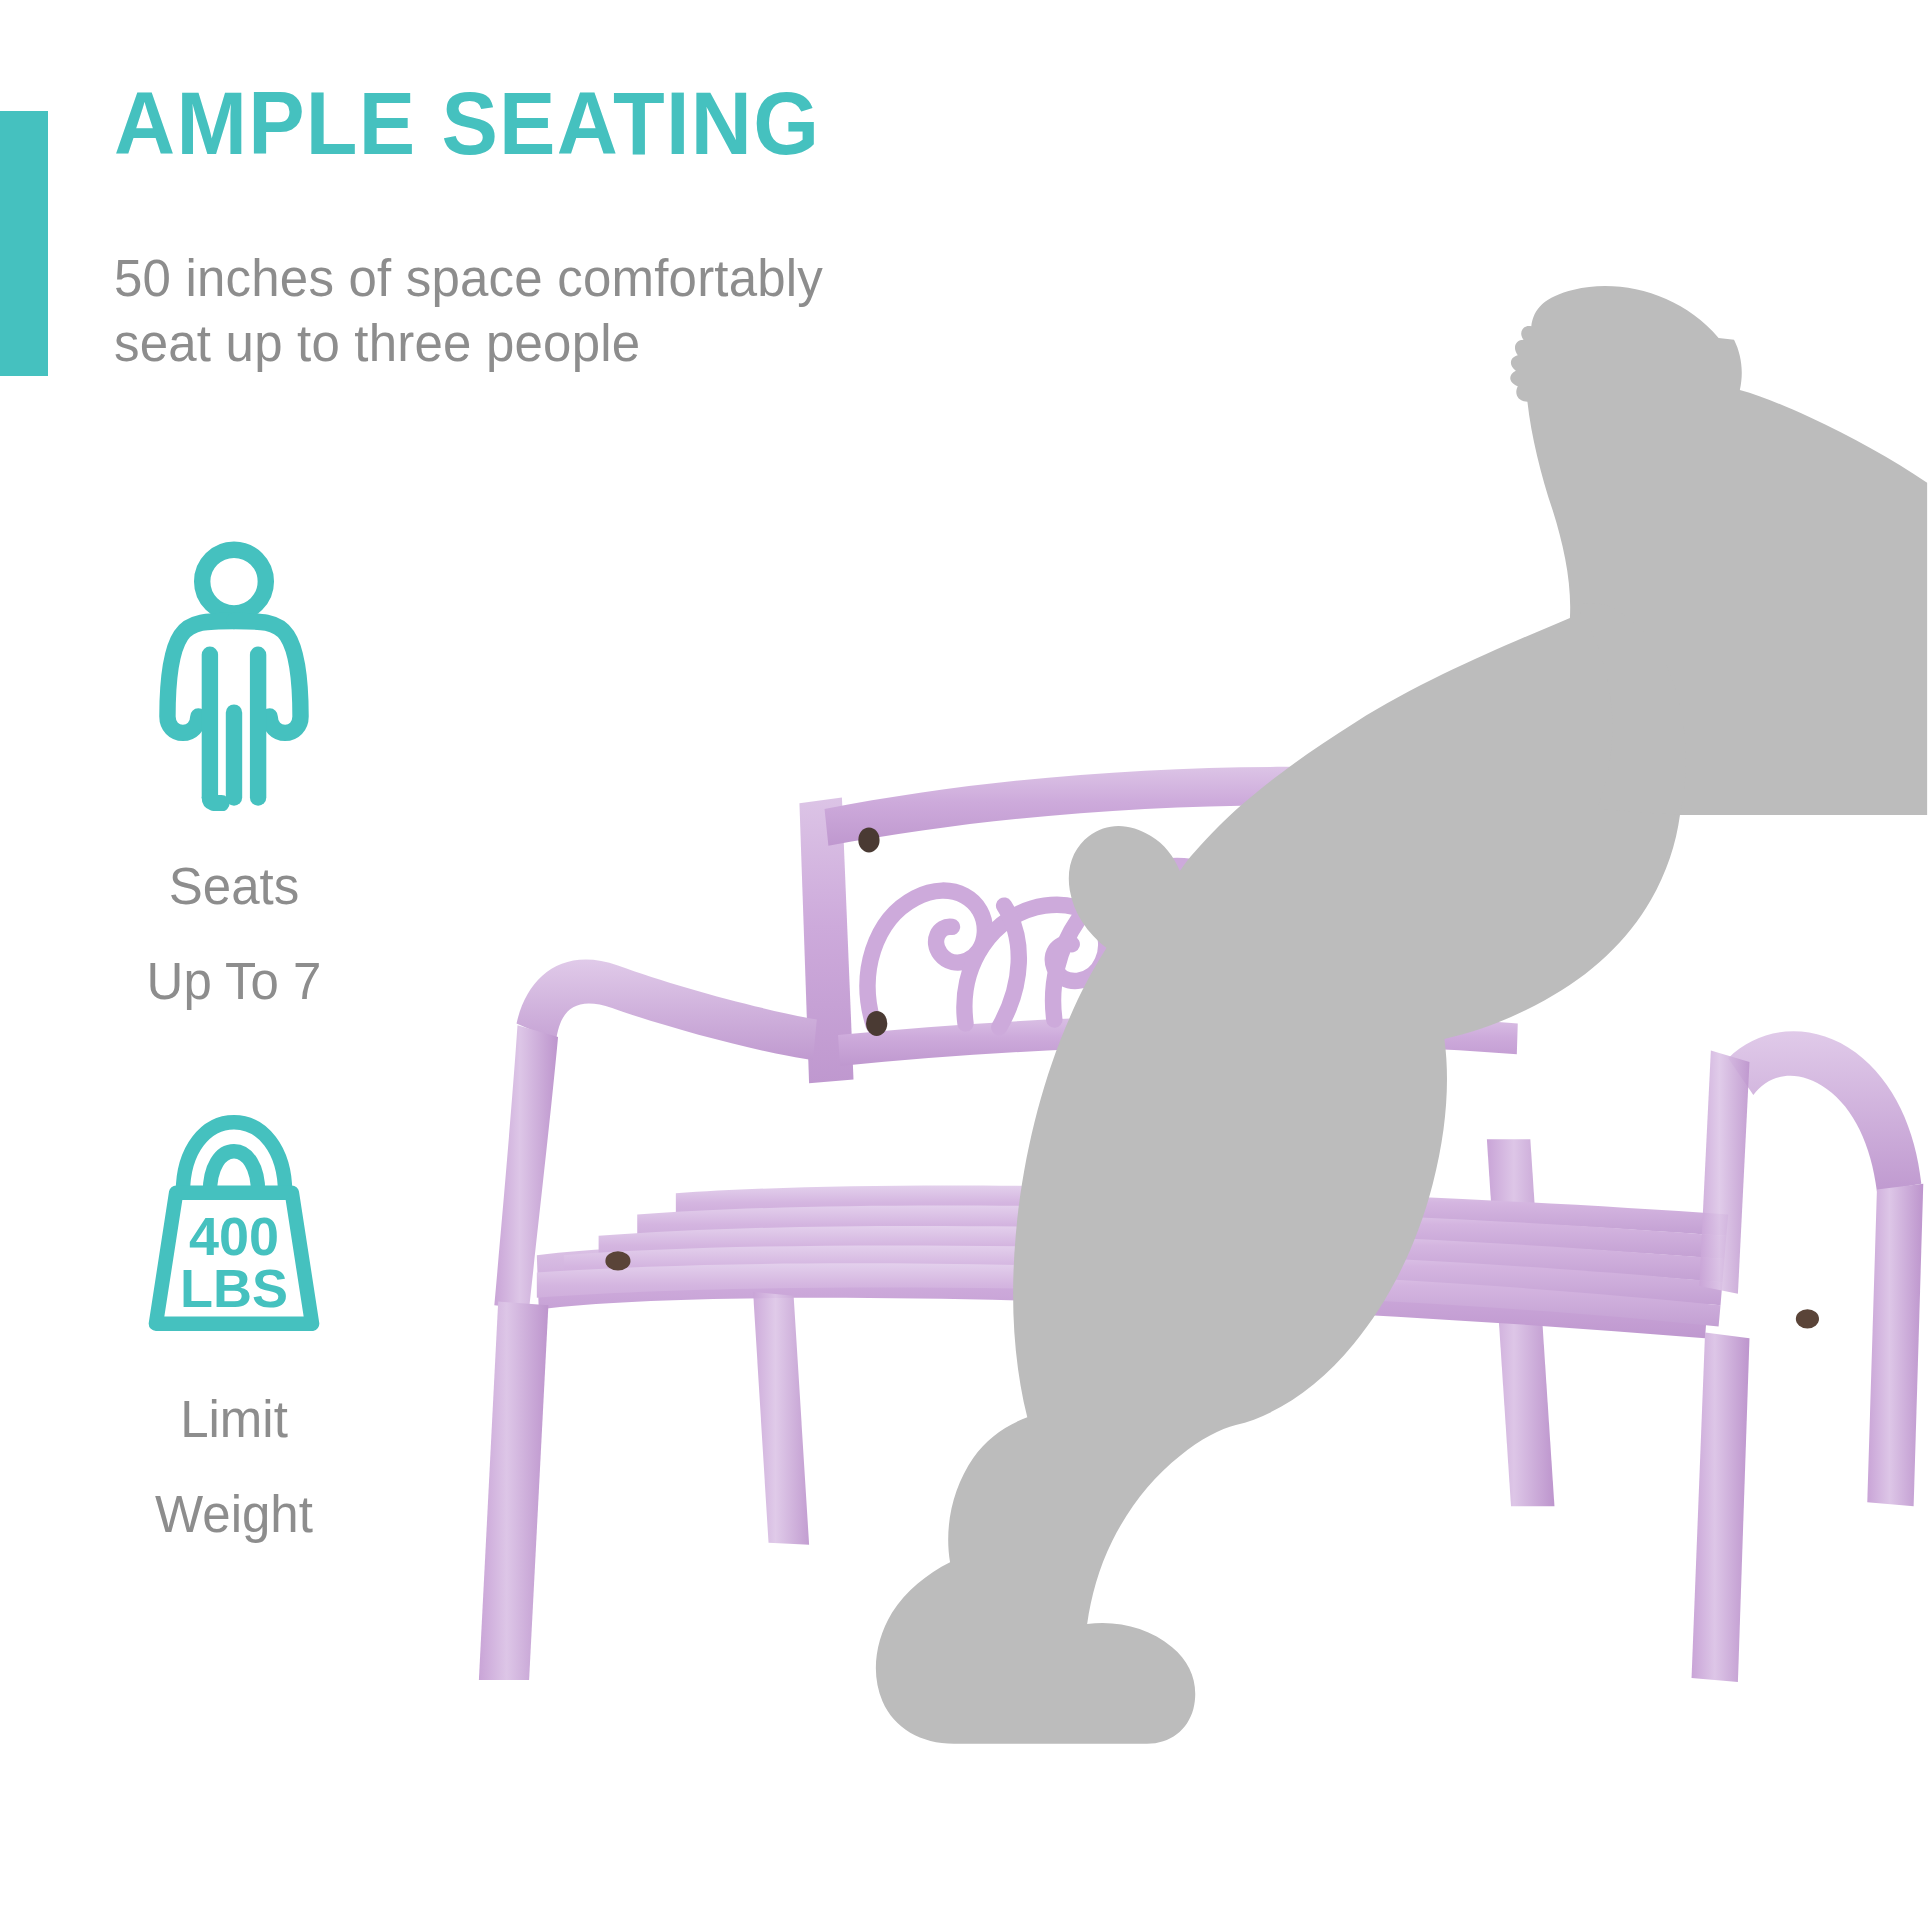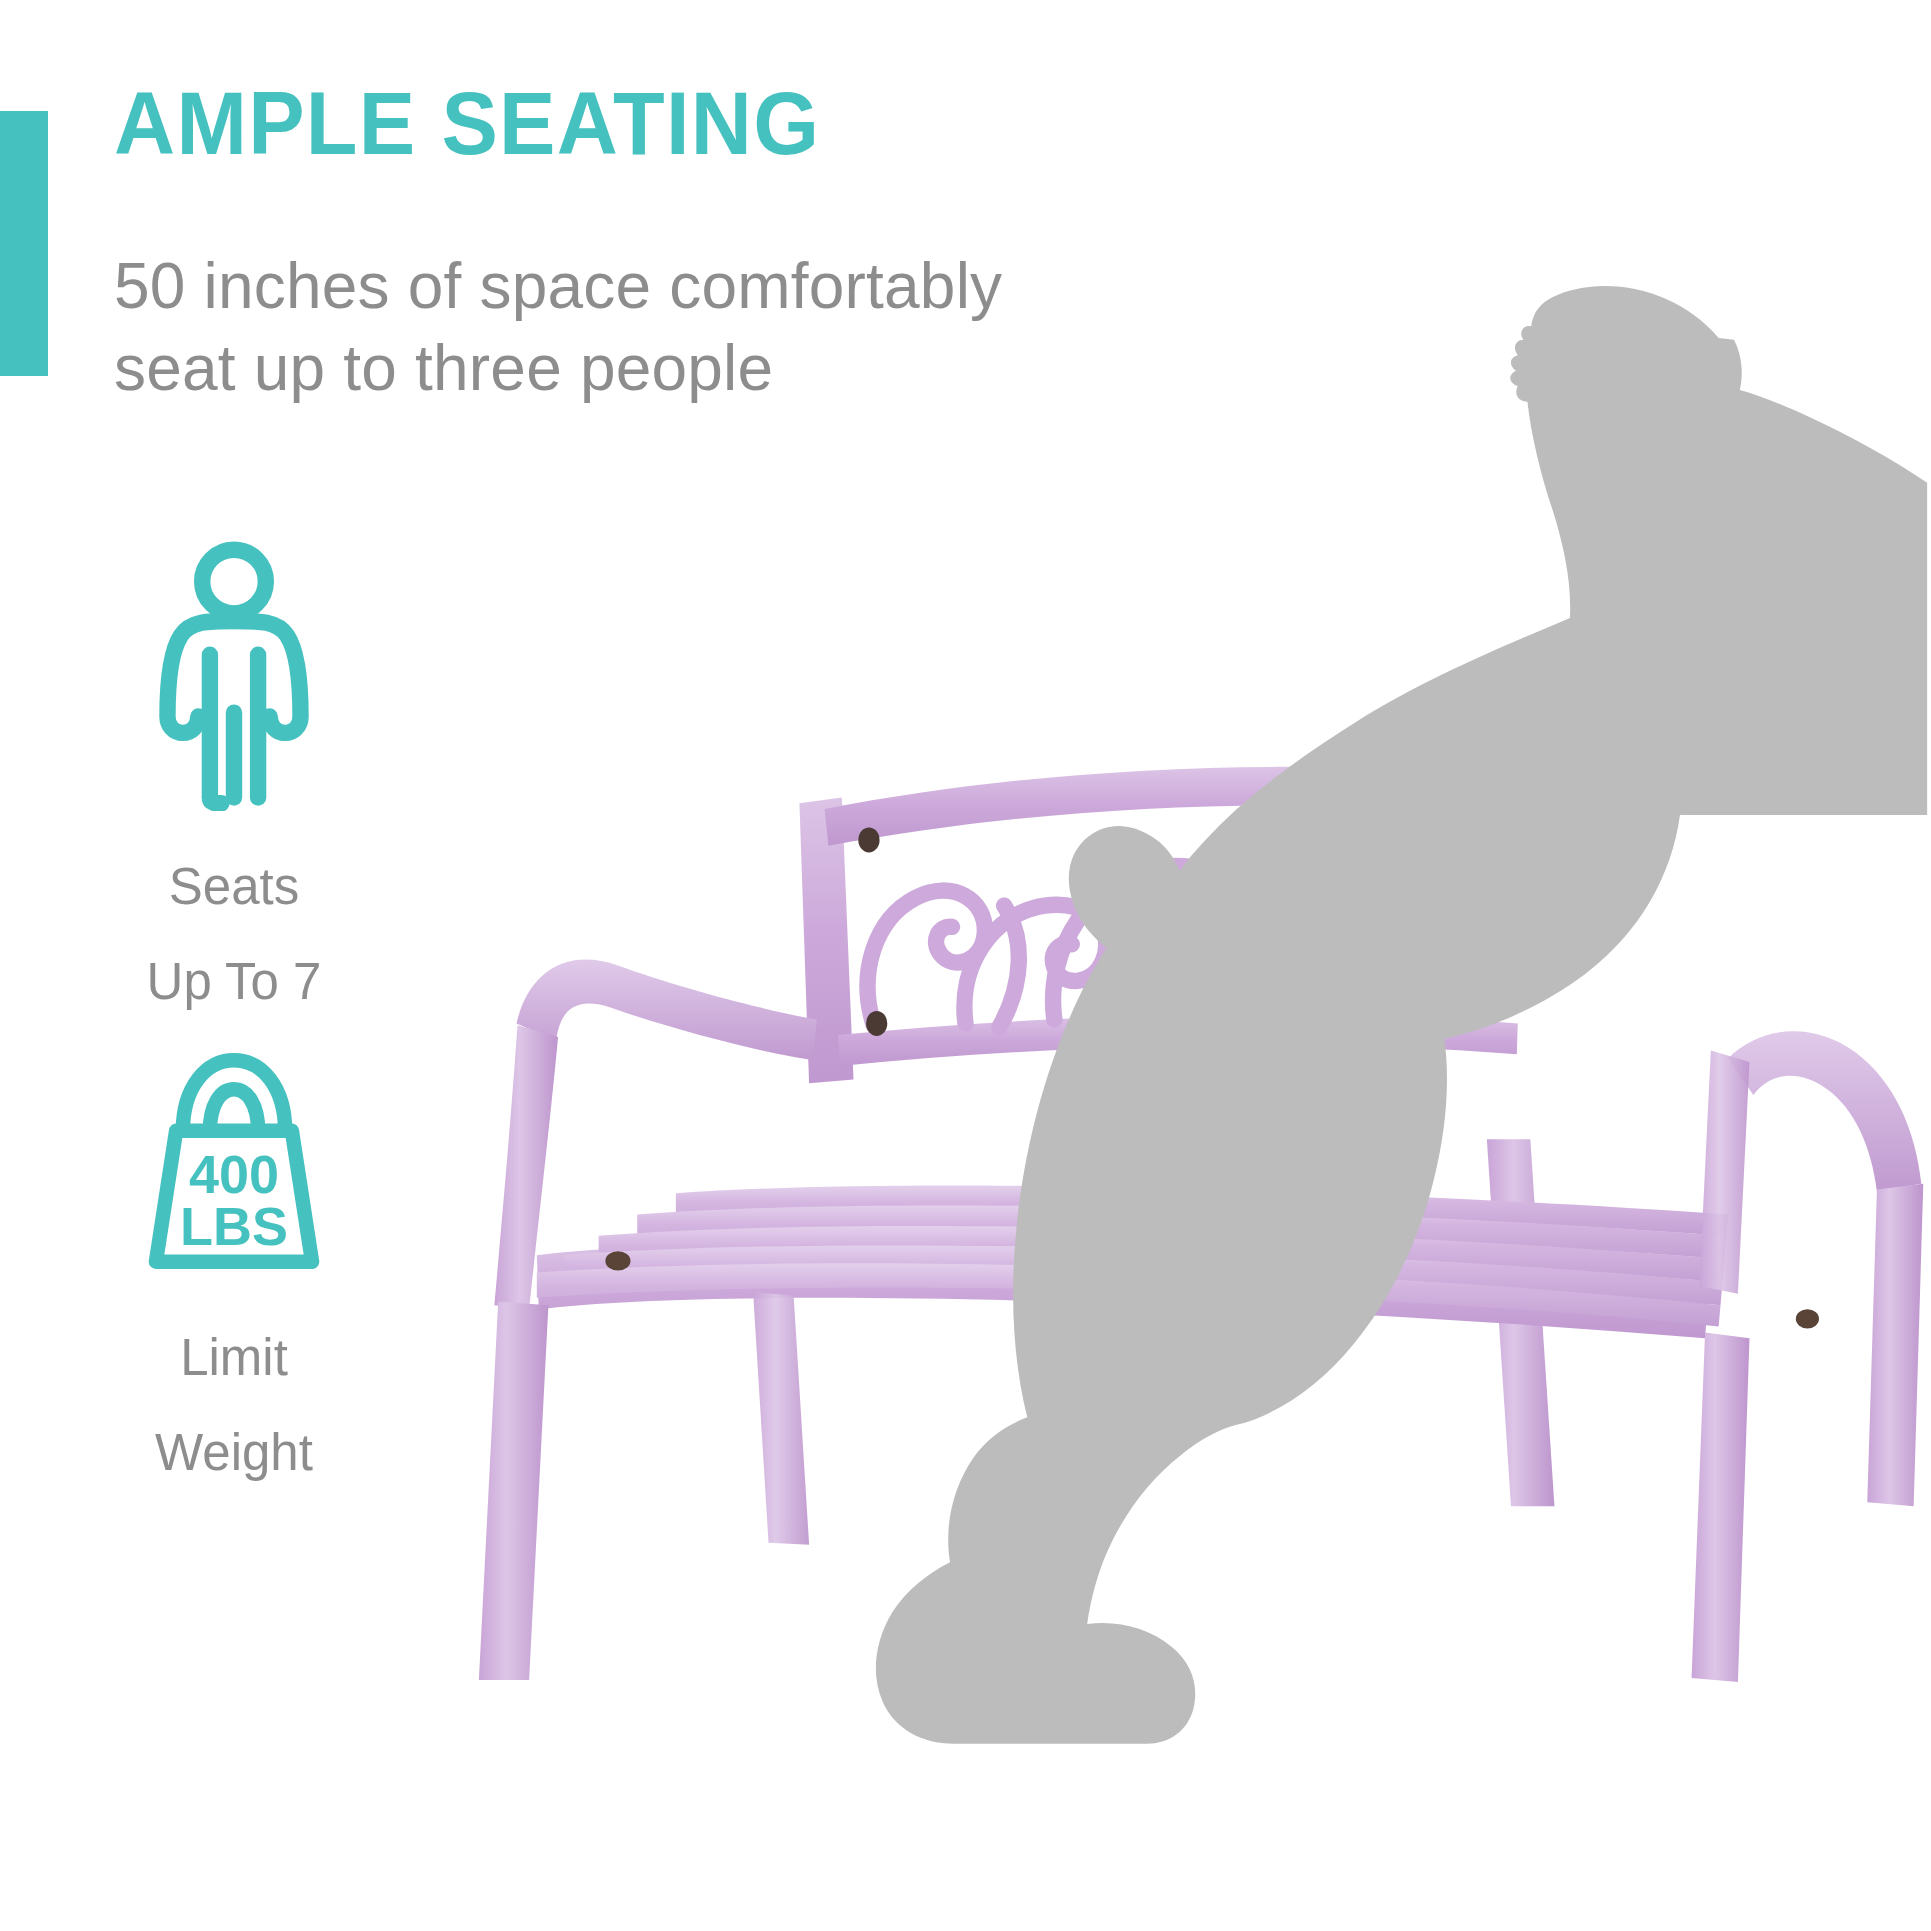--- a/index.html
+++ b/index.html
@@ -40,36 +40,36 @@
     font-family: "Liberation Sans Narrow", "Liberation Sans", sans-serif;
     transform: scaleX(0.95);
     transform-origin: left center;
     white-space: nowrap;
   }
   #subhead {
     position: absolute;
     left: 114px;
     top: 246px;
     width: 927px;
-    font-size: 64px;
+    font-size: 51px;
     line-height: 1.28;
     font-weight: 300;
     color: #8d8d8d;
     letter-spacing: 0.2px;
   }
   #subhead .sub-line { display: block; }
 
   
   .feature {
     position: absolute;
     width: 406px;
     text-align: center;
   }
   #feature-seats { left: 31px; top: 541px; }
-  #feature-weight { left: 31px; top: 1041px; }
+  #feature-weight { left: 31px; top: 1103px; }
 
   .feature-icon {
     display: block;
     margin: 0 auto;
   }
   .feature-caption {
     margin-top: 44px;
     font-size: 51px;
     line-height: 1.26;
     font-weight: 300;

